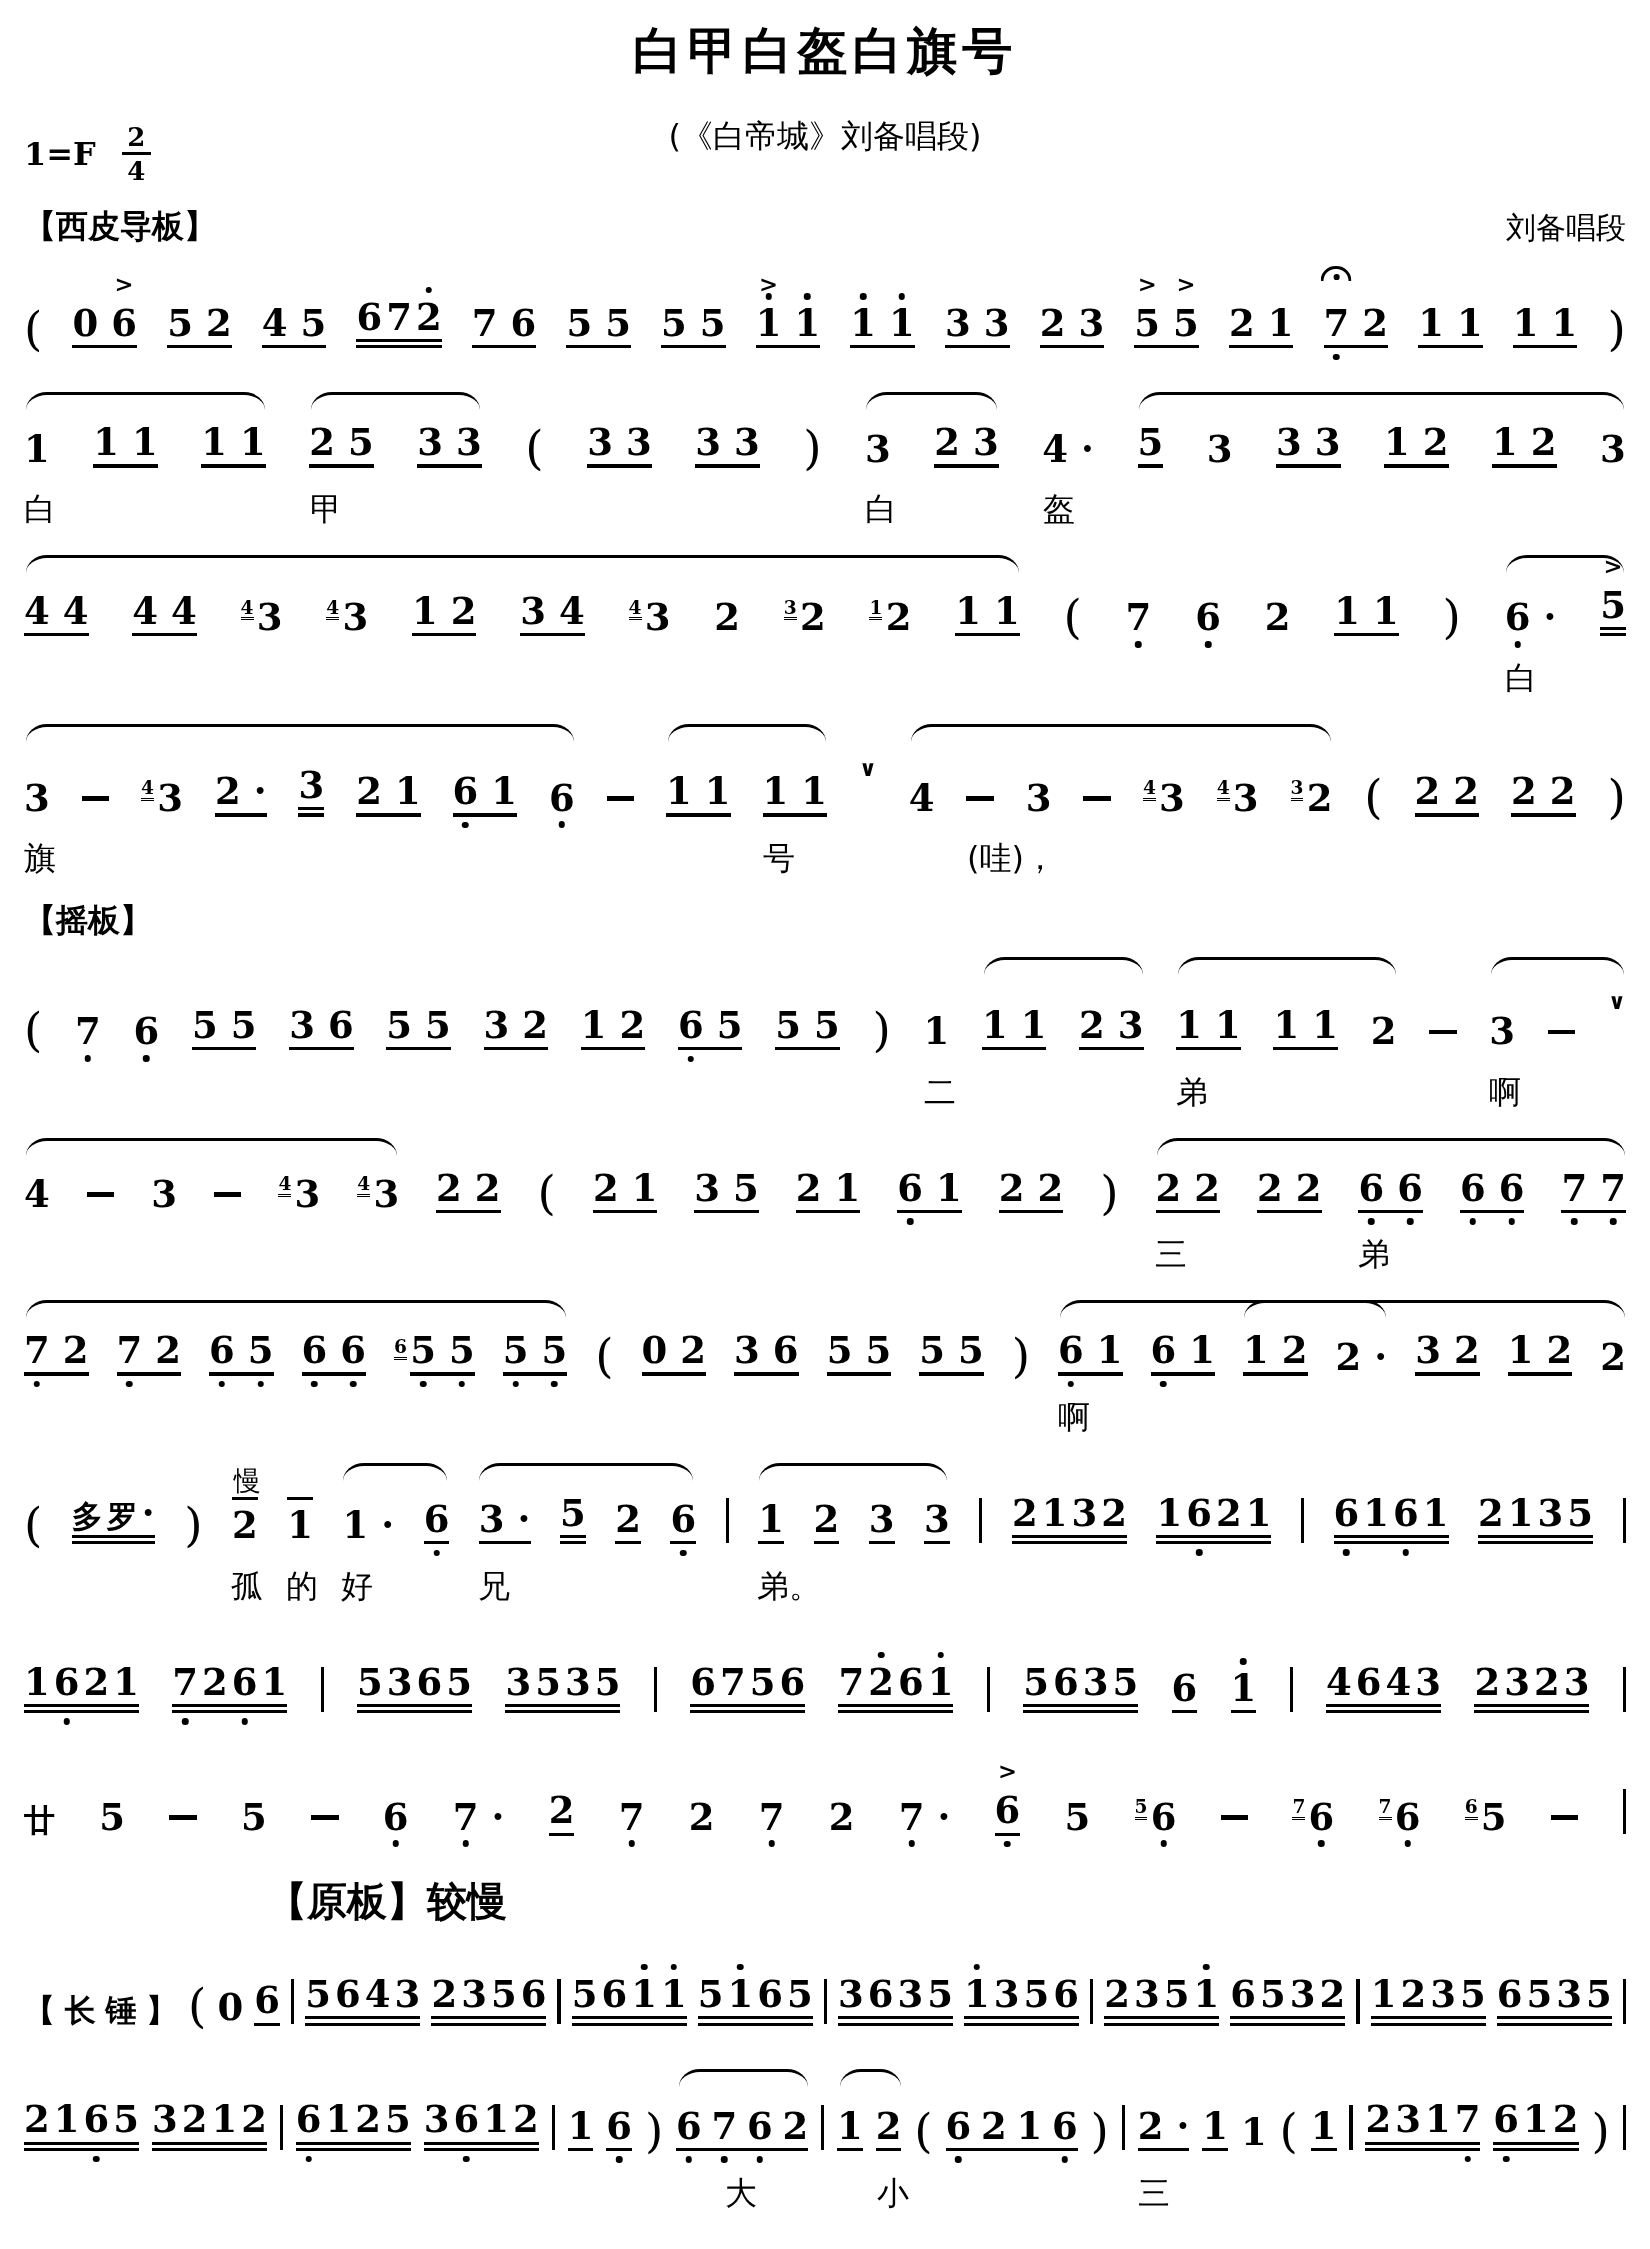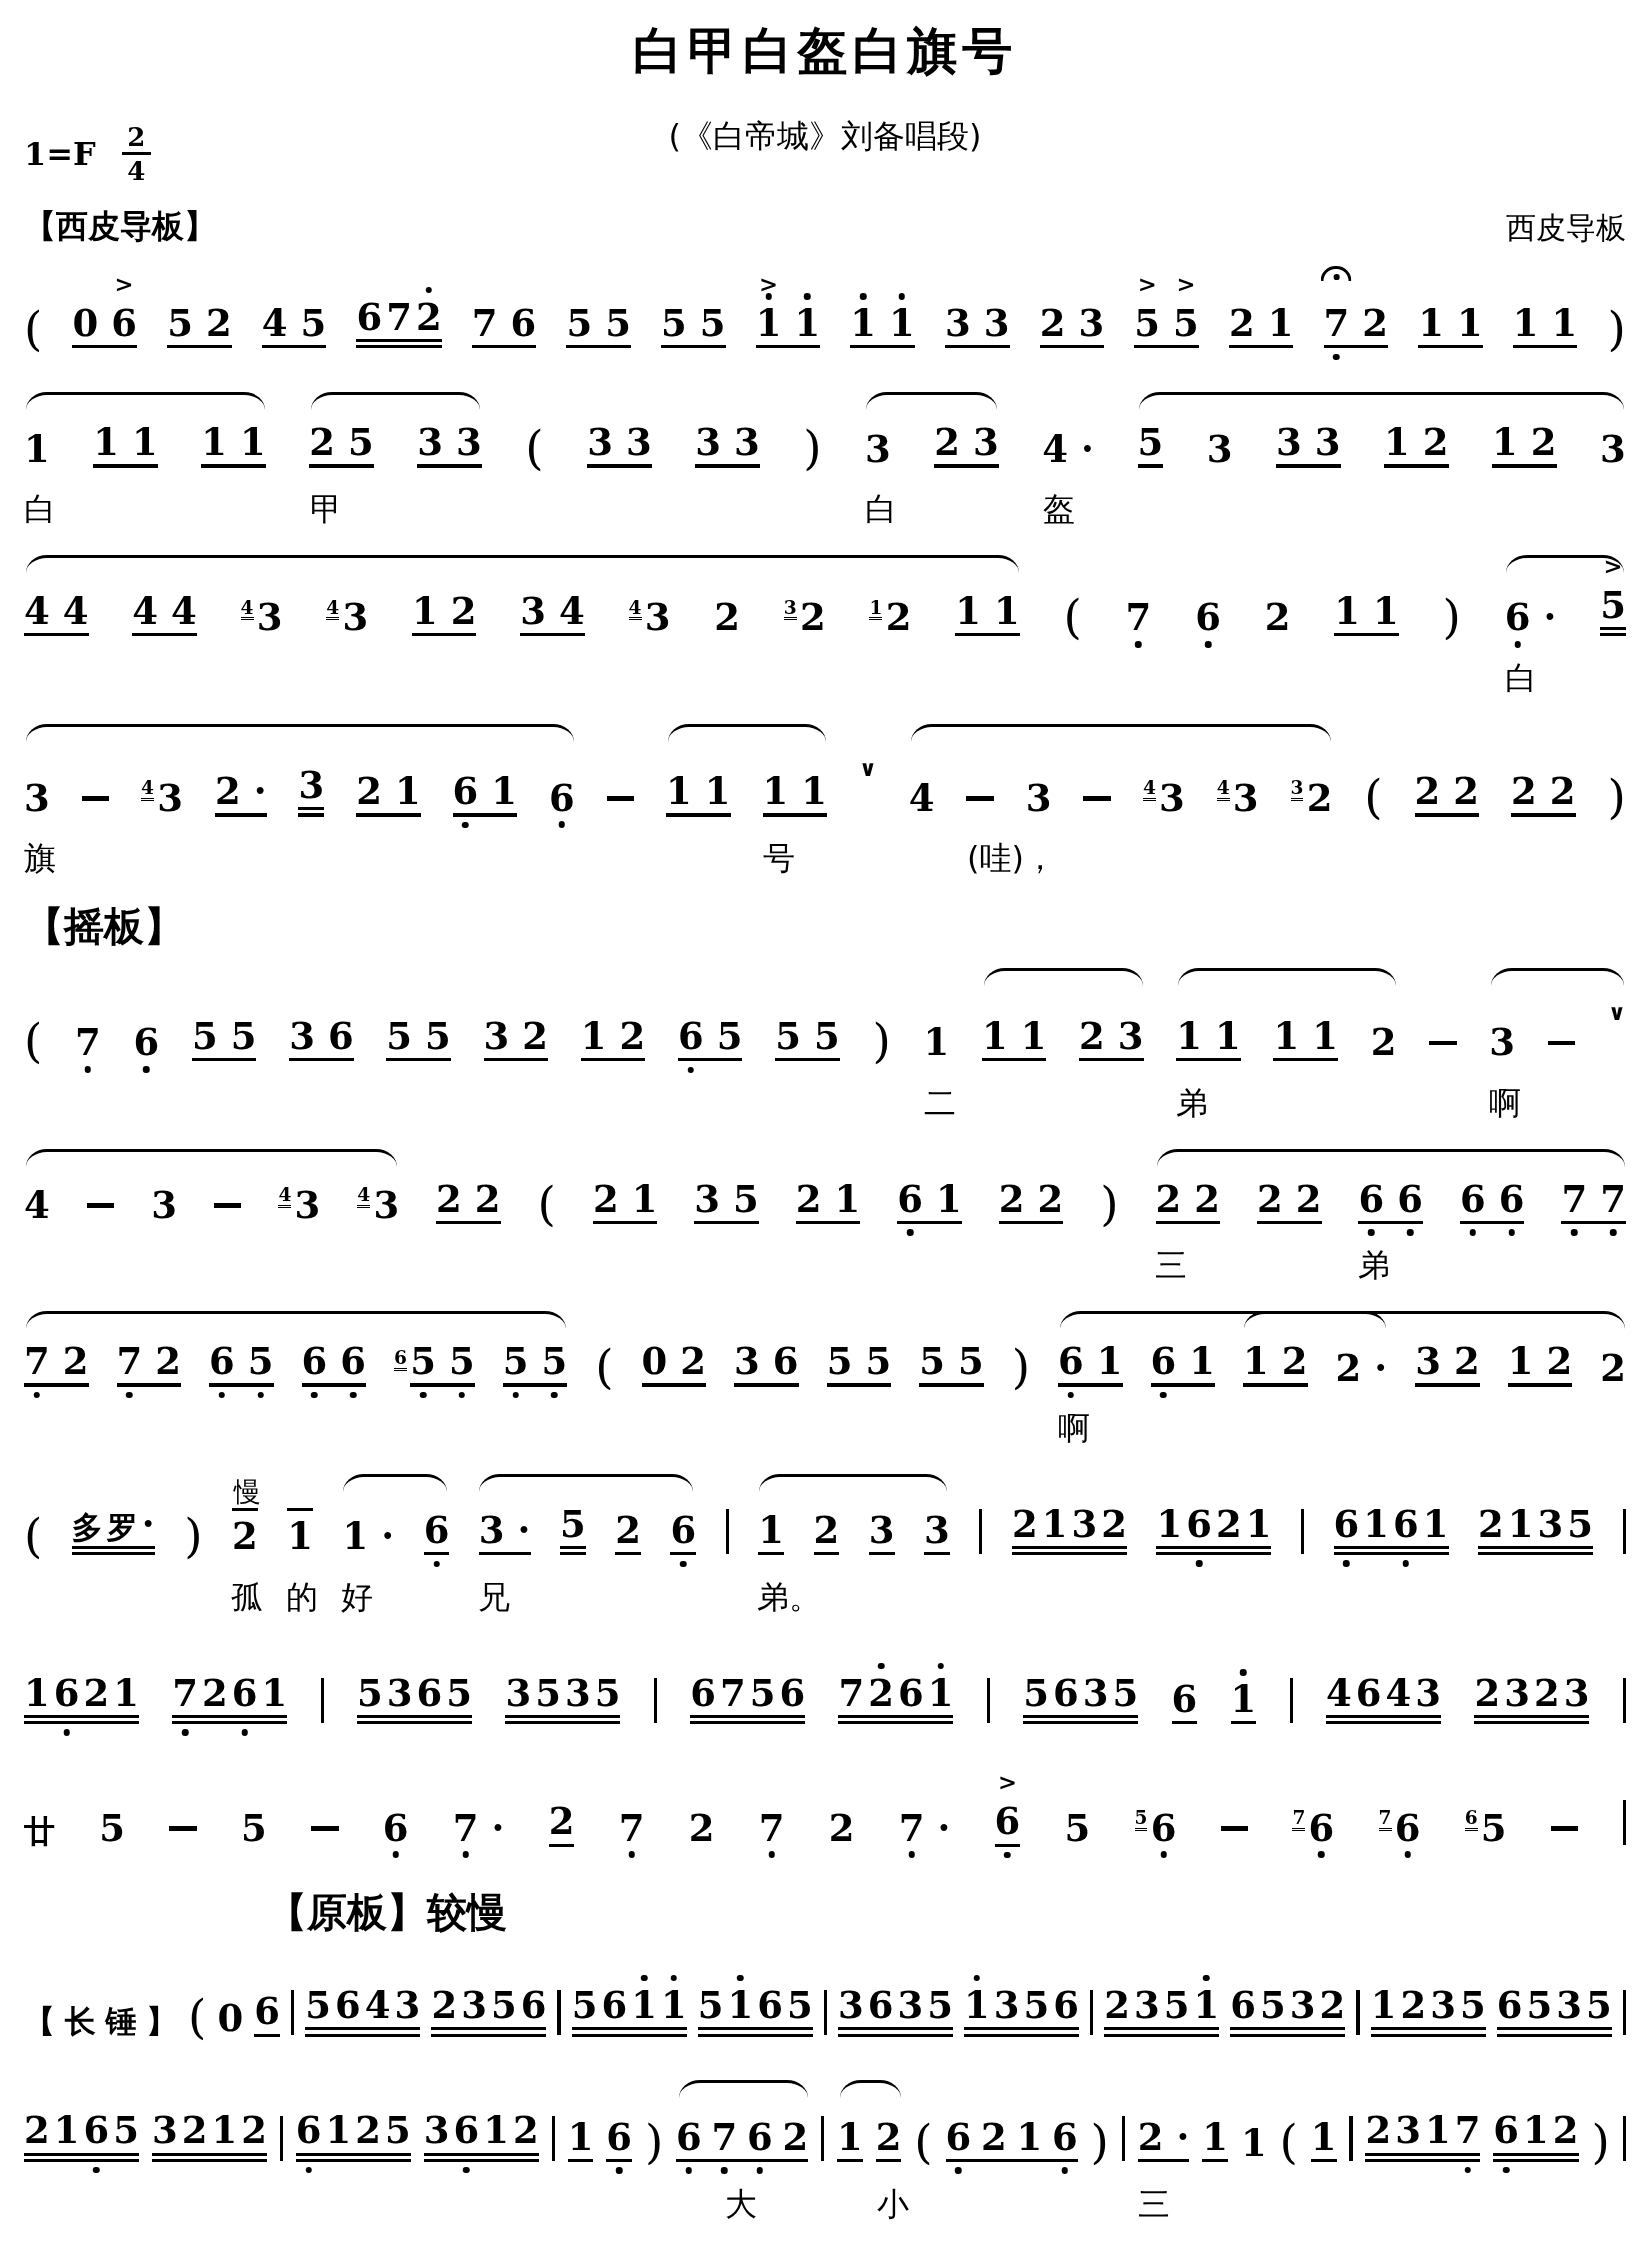--- a/index.html
+++ b/index.html
@@ -11,21 +11,21 @@
   .keysig{position:absolute;left:0;top:18px;display:flex;align-items:center;gap:26px;
           font-family:"DejaVu Serif",serif;font-size:32px;font-weight:700;}
   .frac{display:inline-flex;flex-direction:column;align-items:center;line-height:1;}
   .frac b{font-size:26px;font-family:"DejaVu Serif",serif;}
   .fbar{width:29px;height:3.2px;background:#000;margin:2.4px 0;}
   .subtitle{text-align:center;font-size:32px;padding-top:9.7px;}
   .bandrow{display:flex;justify-content:space-between;align-items:flex-end;height:52px;margin-bottom:4.9px;}
   .banshi{font-size:32px;font-weight:700;}
   .singer{font-size:30px;}
   
-  .labelrow{padding:8px 0 1.6px;font-size:40px;font-weight:700;}
+  .labelrow{padding:8px 0 1.6px;font-size:32px;font-weight:700;}
   .labelrow.indent{padding-left:243px;font-size:40px;}
   
   .mrow{position:relative;display:flex;justify-content:space-between;align-items:flex-end;
         padding:45px 0 27.5px;margin-bottom:3.2px;}
   .mrow.haslyr{padding-bottom:71px;}
   .tok{position:relative;display:inline-flex;align-items:flex-end;}
   .body{display:inline-flex;align-items:flex-end;}
   .stack{display:inline-flex;flex-direction:column;}
   .trow{display:inline-flex;align-items:flex-end;}
   .ch{position:relative;display:inline-block;font-family:"DejaVu Serif",serif;font-size:37px;font-weight:700;line-height:1;}
@@ -61,21 +61,21 @@
       <span class="frac">
         <b>2</b>
         <span class="fbar"></span>
         <b>4</b>
       </span>
     </div>
     <div class="subtitle">(《白帝城》刘备唱段)</div>
   </div>
   <div class="bandrow">
     <span class="banshi">【西皮导板】</span>
-    <span class="singer">西皮导板</span>
+    <span class="singer">刘备唱段</span>
   </div>
   <div id="score">
       <div class="mrow">
         <span class="tok par">(</span>
         <span class="tok">
           <span class="body">
             <span class="stack">
               <span class="trow" style="gap: 13px;">
                 <span class="ch">0</span>
                 <span class="ch">6<span class="ac">&gt;</span></span>

